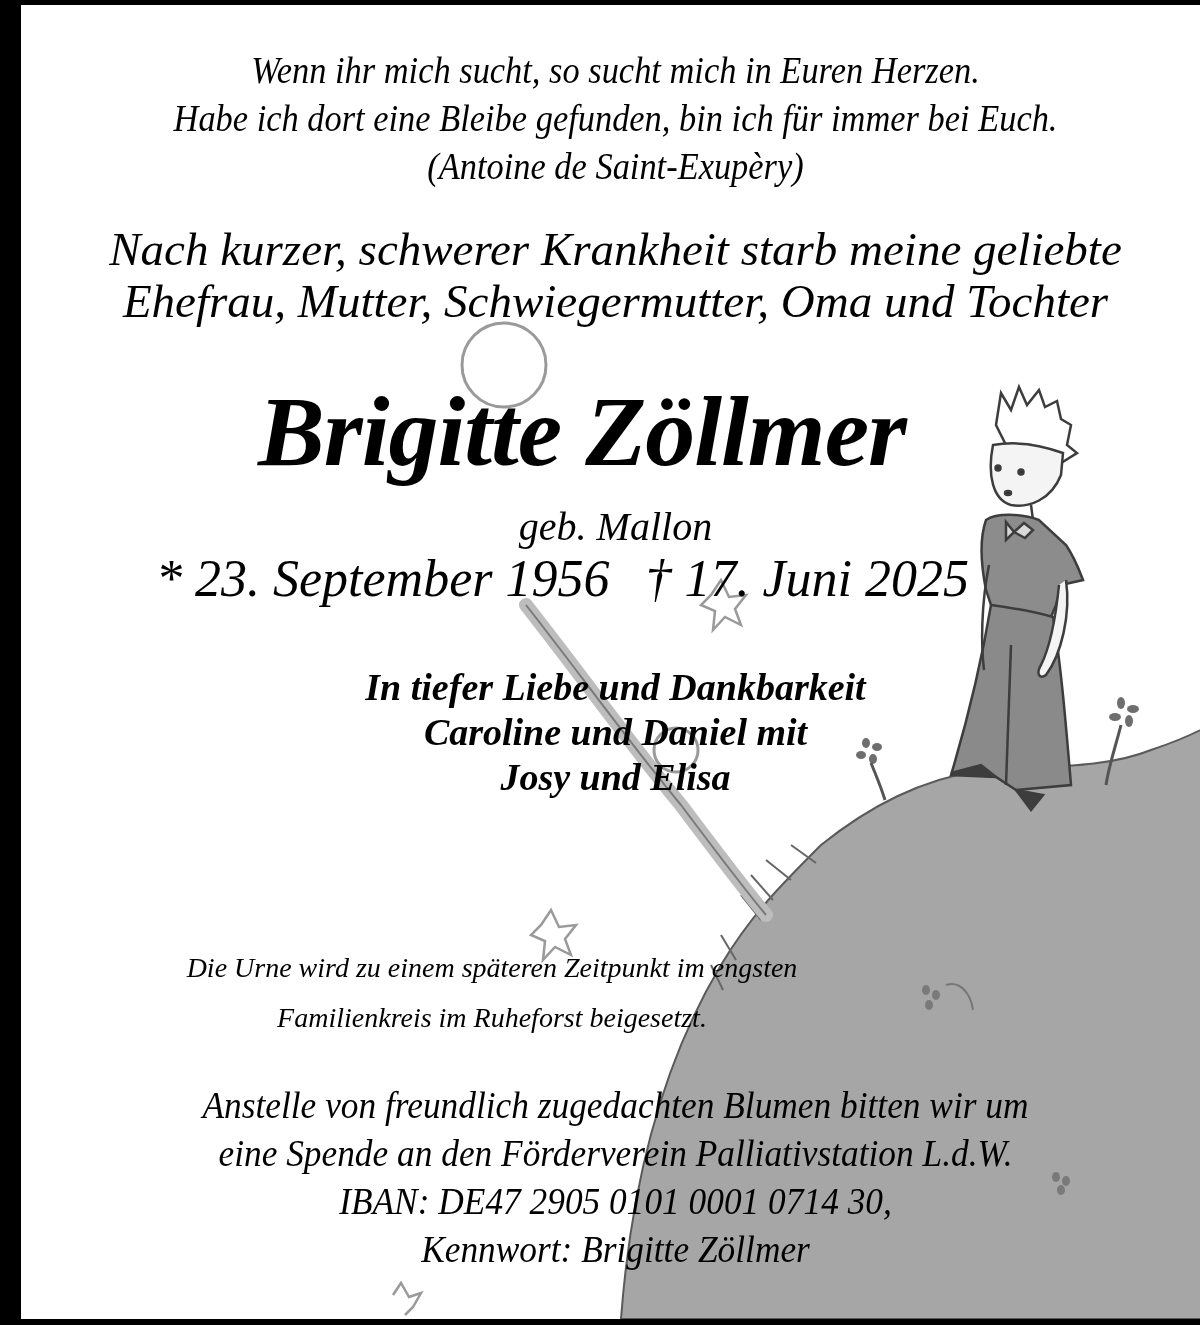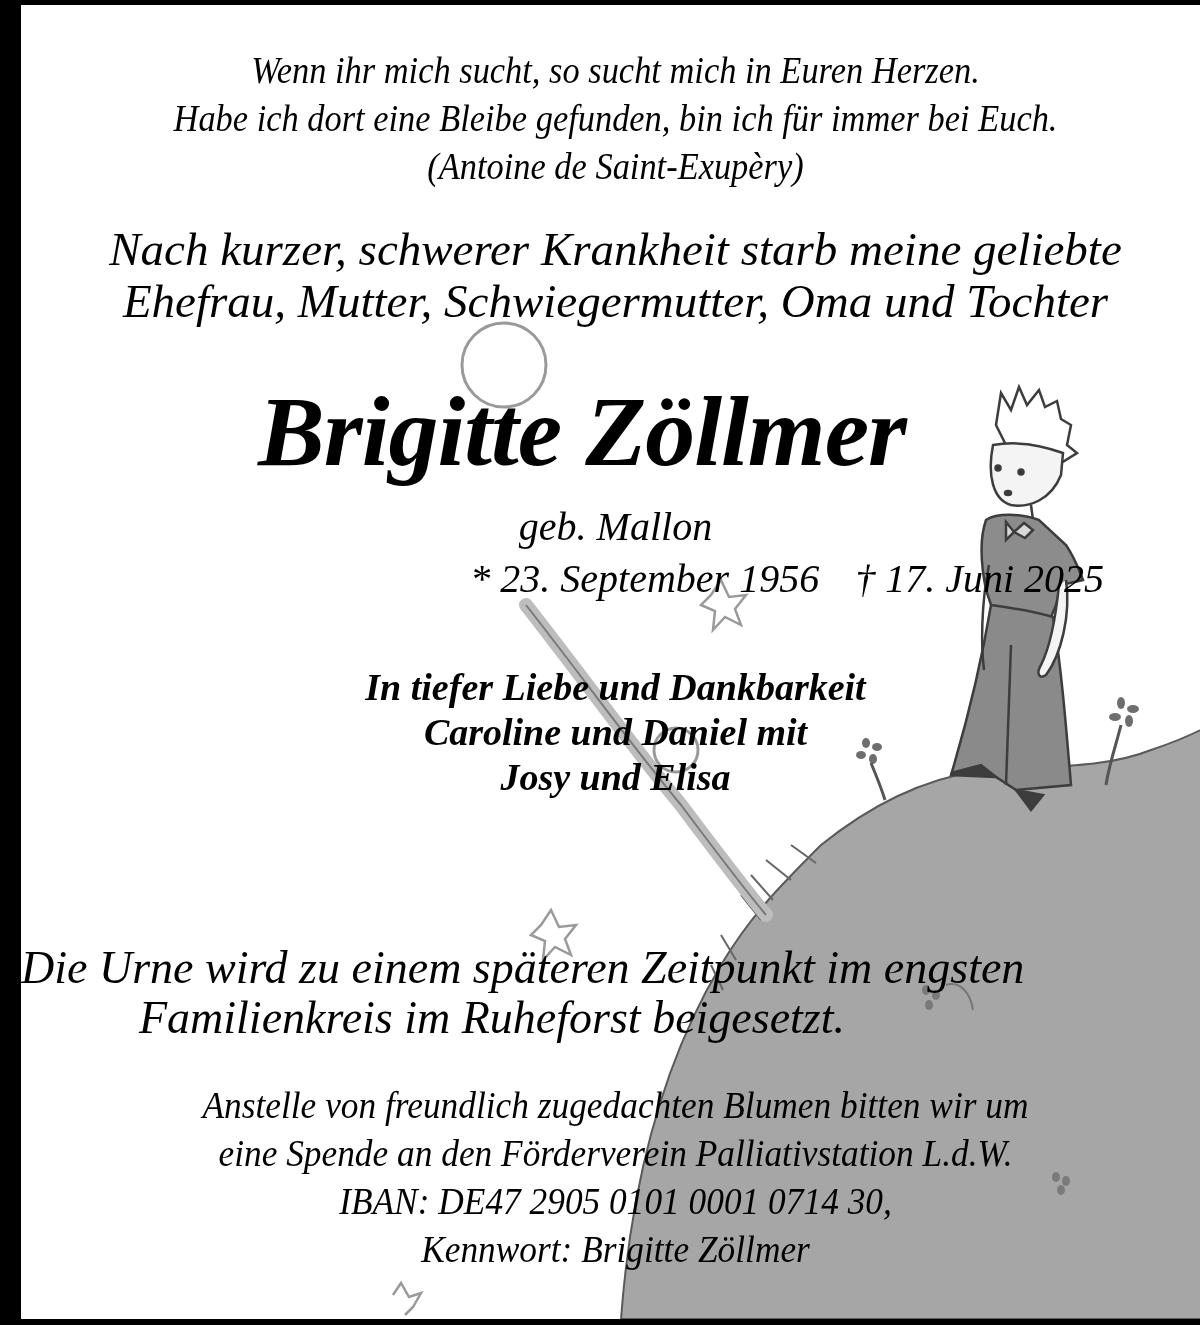--- a/index.html
+++ b/index.html
@@ -12,24 +12,24 @@
   .content {
     position: absolute; left: 0; top: 0; width: 1189px; z-index: 2;
     font-family: "Liberation Serif", "DejaVu Serif", serif;
     color: #000; text-align: center;
   }
   .line { display: block; white-space: nowrap; }
   .quote { position: absolute; left: 0; width: 1189px; top: 42px; font-style: italic; font-size: 37px; line-height: 48px; transform: scaleX(0.93); transform-origin: center top; }
   .intro { position: absolute; left: 0; width: 1189px; top: 218px; font-style: italic; font-size: 47px; line-height: 52px; }
   .name { position: absolute; left: 0; width: 1122px; top: 372px; font-style: italic; font-weight: bold; font-size: 100px; line-height: 110px; letter-spacing: -1px; }
   .maiden { position: absolute; left: 0; width: 1189px; top: 498px; font-style: italic; font-size: 40px; line-height: 48px; }
-  .dates { position: absolute; left: 0; width: 1083px; top: 550px; font-style: italic; font-size: 40px; line-height: 48px; text-align: right; }
+  .dates { position: absolute; left: 0; width: 1083px; top: 550px; font-style: italic; font-size: 52px; line-height: 48px; }
   .dates .sep { display: inline-block; width: 36px; }
   .mourners { position: absolute; left: 0; width: 1189px; top: 660px; font-style: italic; font-weight: bold; font-size: 38px; line-height: 45px; }
-  .burial { position: absolute; left: 0; width: 942px; top: 938px; font-style: italic; font-size: 46px; line-height: 50px; }
+  .burial { position: absolute; left: 0; width: 942px; top: 938px; font-style: italic; font-size: 28px; line-height: 50px; }
   .donation { position: absolute; left: 0; width: 1189px; top: 1076px; font-style: italic; font-size: 38px; line-height: 48px; transform: scaleX(0.93); transform-origin: center top; }
 </style>
 </head>
 <body>
 
 <div class="frame">
 
   <svg class="illus" viewBox="0 0 1189 1314" xmlns="http://www.w3.org/2000/svg">
 
     <path d="M600 1314 C 610 1180, 640 1060, 700 960 C 730 910, 760 880, 800 840 C 850 800, 900 775, 960 765 C 1020 760, 1080 765, 1130 745 C 1160 735, 1180 725, 1189 720 L 1189 1314 Z" fill="#a6a6a6" stroke="#5a5a5a" stroke-width="2"></path>

